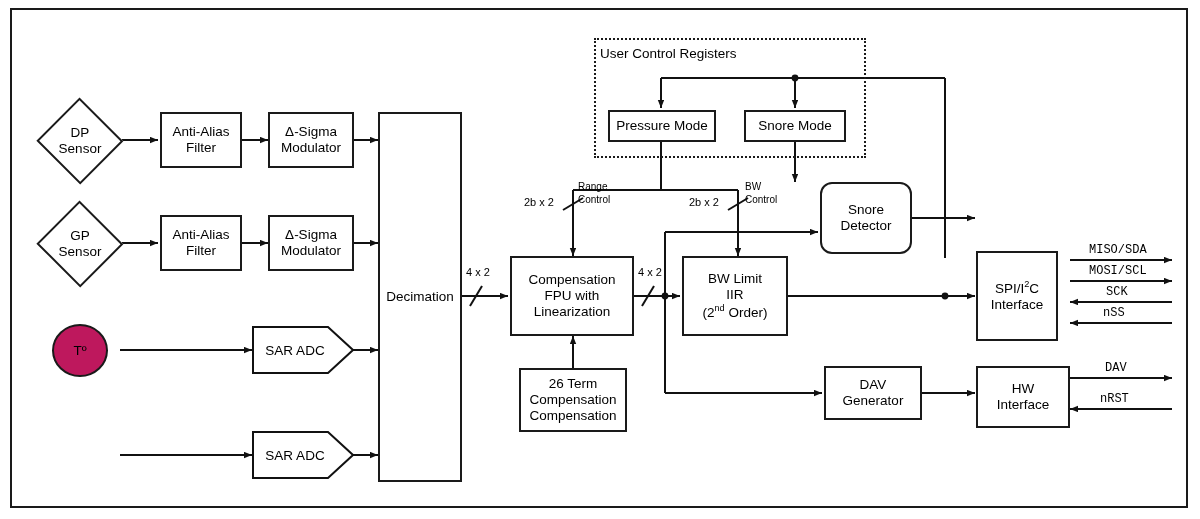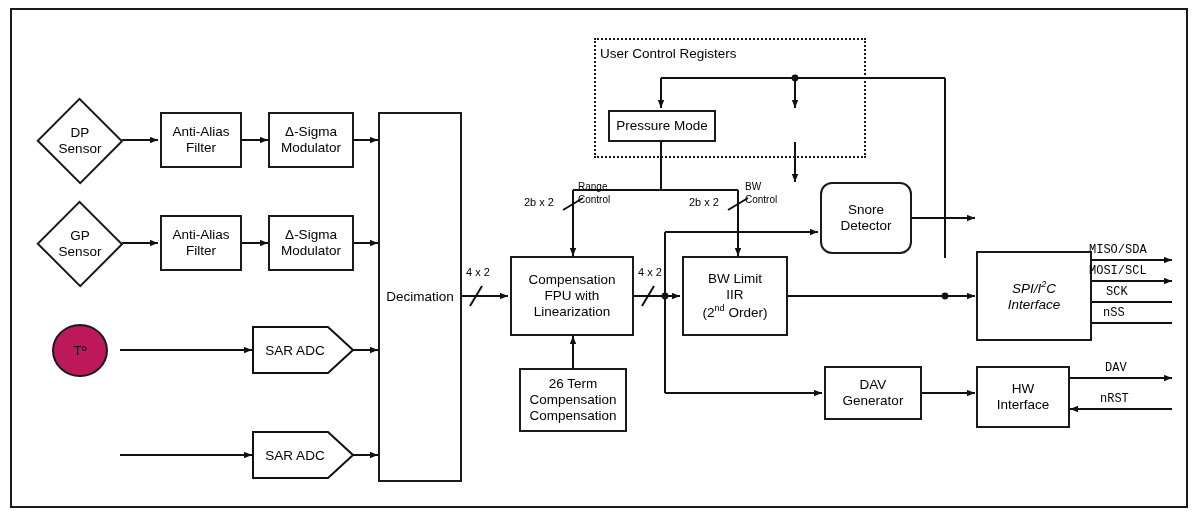--- a/index.html
+++ b/index.html
@@ -276,27 +276,30 @@
   <div class="box f13" style="left:682px; top:256px; width:106px; height:80px;">
     <span class="ln">BW Limit</span>
     <span class="ln">IIR</span>
     <span class="ln"><span>(2</span><sup>nd</sup><span> Order)</span></span>
   </div>
 
   <div class="box f13" style="left:608px; top:110px; width:108px; height:32px;">
     <span class="ln">Pressure Mode</span>
   </div>
 
+  <div class="box f13" style="left:744px; top:110px; width:102px; height:32px;">
+    <span class="ln">Snore Mode</span>
+  </div>
 
   <div class="box f13" style="left:820px; top:182px; width:92px; height:72px;border-radius:12px;">
     <span class="ln">Snore</span>
     <span class="ln">Detector</span>
   </div>
 
-  <div class="box f13" style="left:976px; top:251px; width:116px; height:90px;font-style:italic;">
+  <div class="box f13" style="left:976px; top:251px; width:82px; height:90px;">
     <span class="ln"><span>SPI/I</span><sup>2</sup><span>C</span></span>
     <span class="ln">Interface</span>
   </div>
 
   <div class="box f13" style="left:824px; top:366px; width:98px; height:54px;">
     <span class="ln">DAV</span>
     <span class="ln">Generator</span>
   </div>
 
   <div class="box f13" style="left:976px; top:366px; width:94px; height:62px;">

